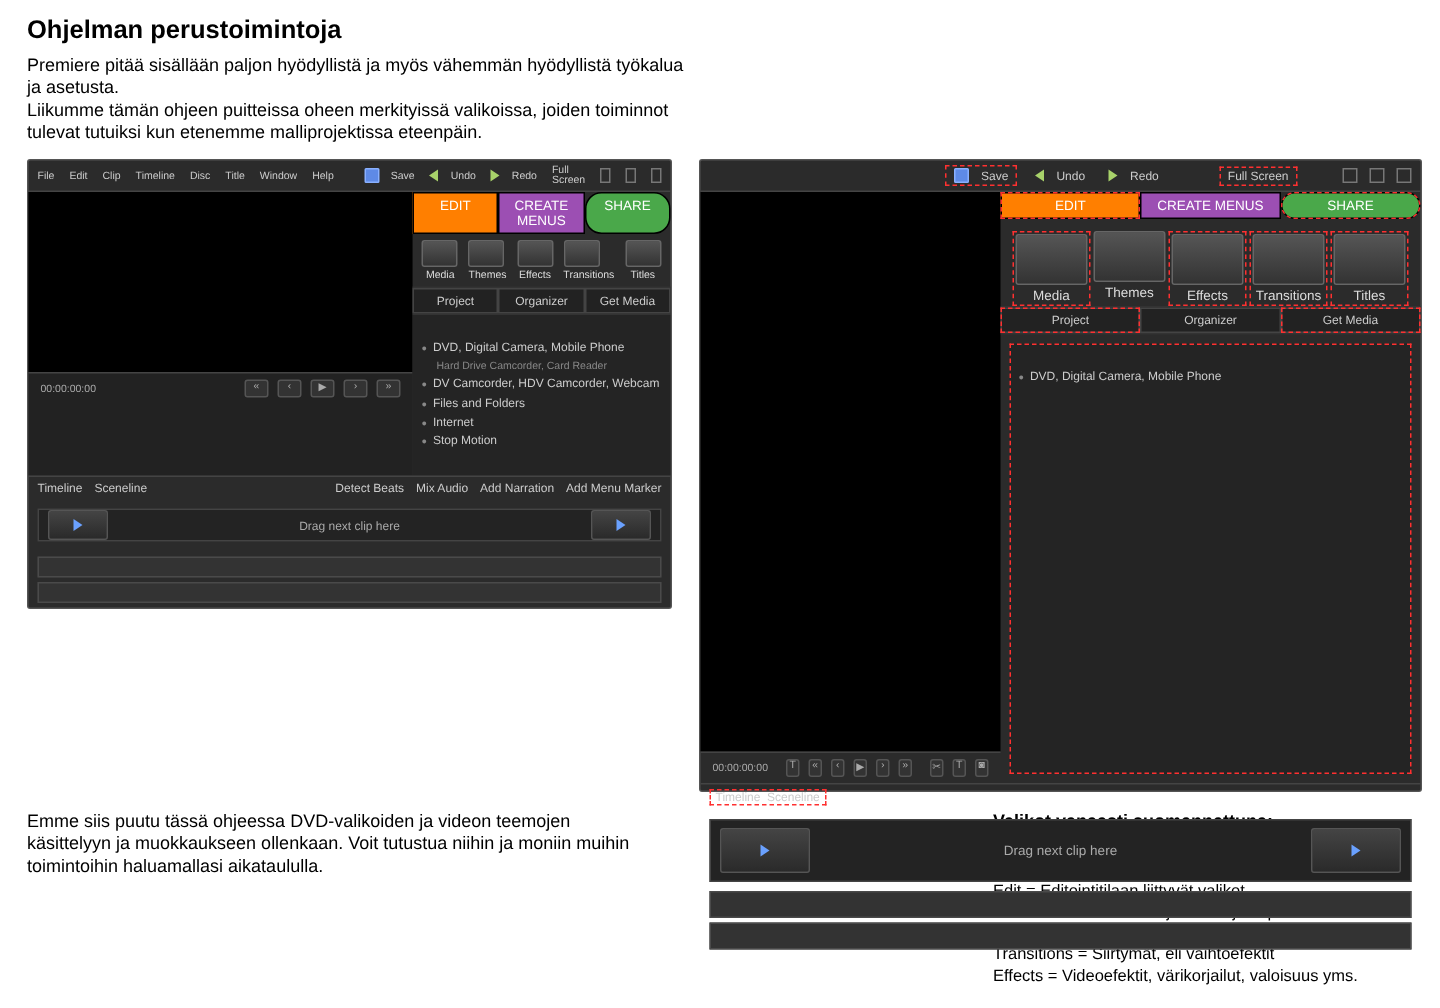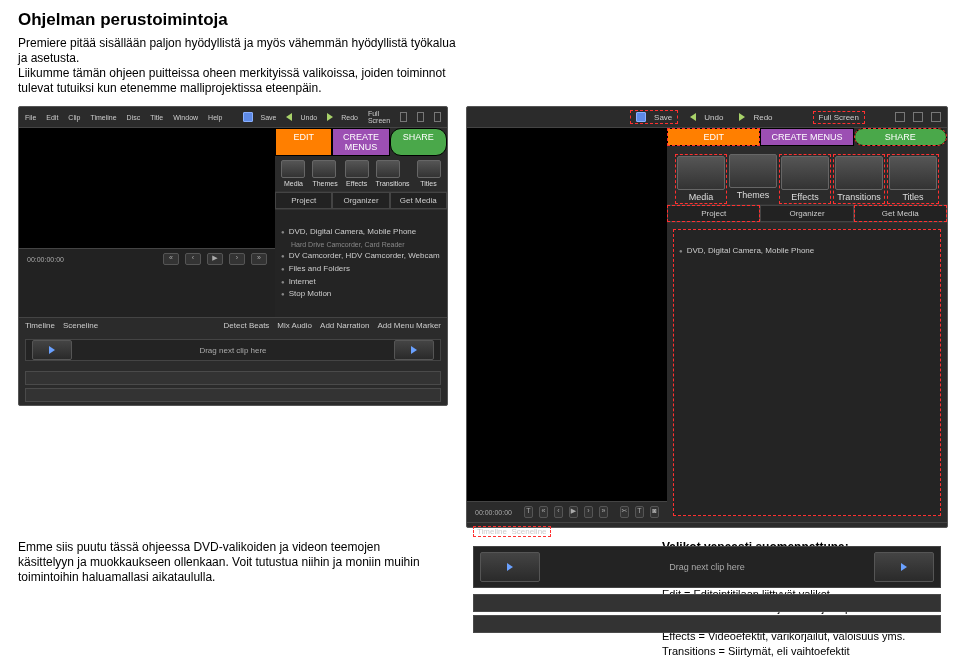--- a/index.html
+++ b/index.html
@@ -306,19 +306,19 @@
   </div>
 
   <div class="side-col">
     <div class="note">Emme siis puutu tässä ohjeessa DVD-valikoiden ja videon teemojen käsittelyyn ja muokkaukseen ollenkaan. Voit tutustua niihin ja moniin muihin toimintoihin haluamallasi aikataululla.</div>
     <div class="glossary">
       <h3>Valikot vapaasti suomennettuna:</h3>
       <p>Save = tallenna</p>
       <p>Full Screen = katso edittiäsi koko näytöllä</p>
       <p>Edit = Editointitilaan liittyvät valikot</p>
       <p>Share = Valmiin videon jakeluun ja exporttaukseen liittyvät valikot</p>
+      <p>Transitions = Siirtymät, eli vaihtoefektit</p>
       <p>Effects = Videoefektit, värikorjailut, valoisuus yms.</p>
-      <p>Transitions = Siirtymät, eli vaihtoefektit</p>
 
     </div>
   </div>
 
 </div>
 
 </body></html>

